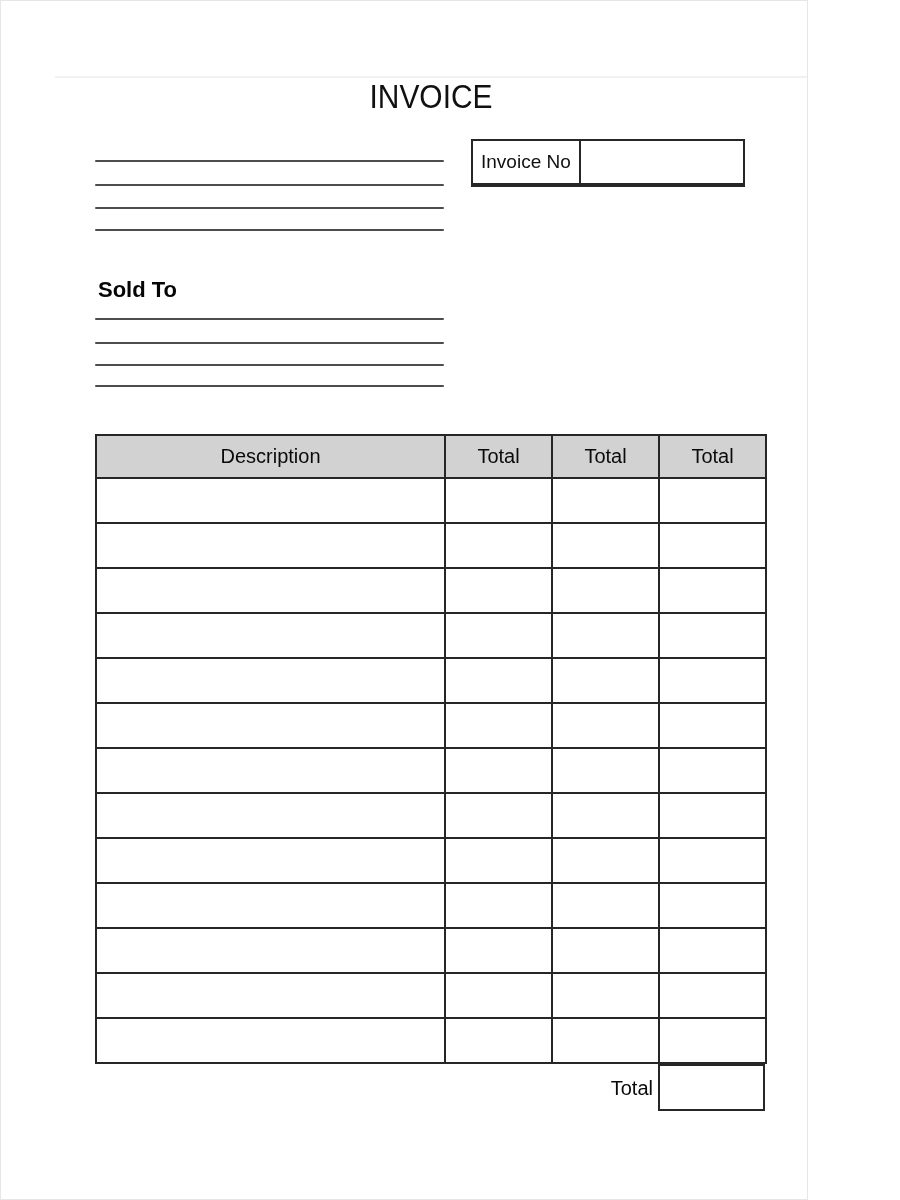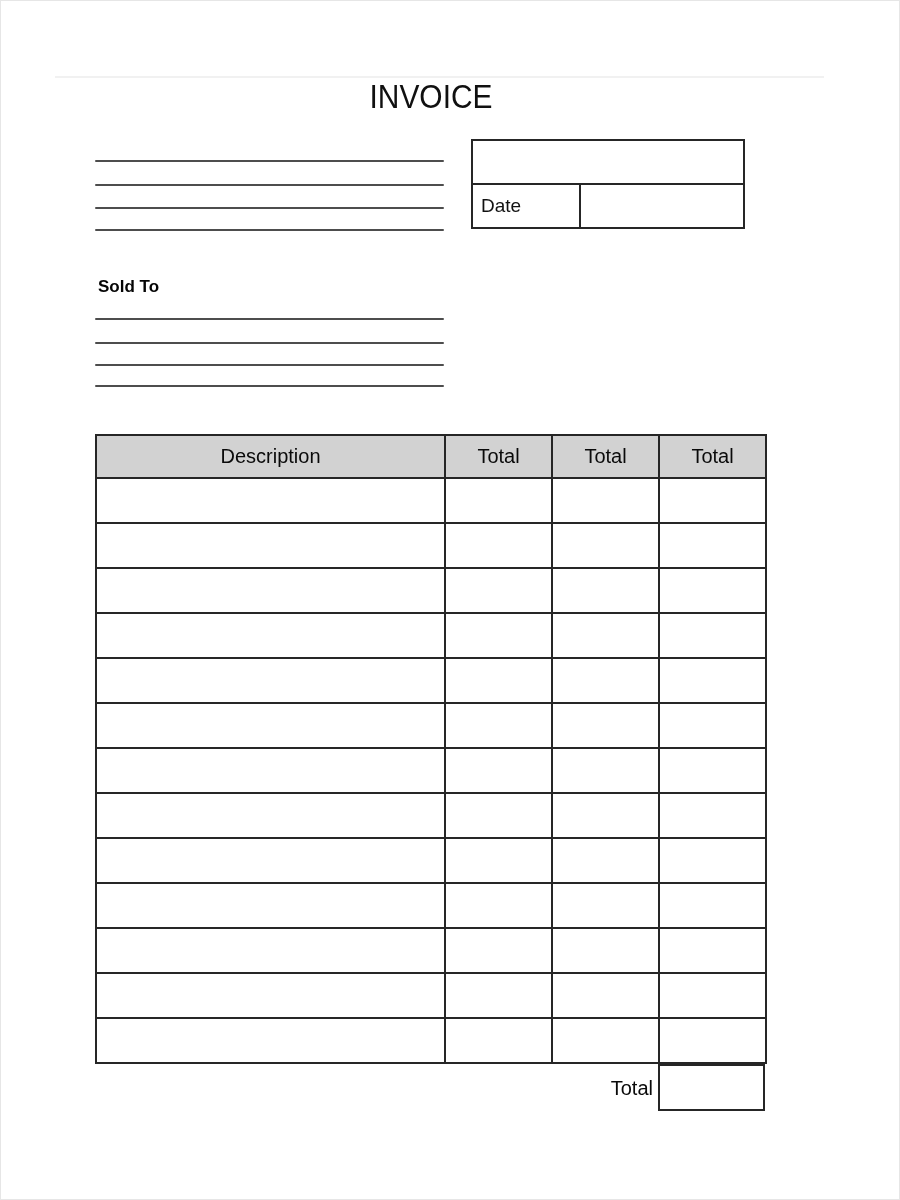--- a/index.html
+++ b/index.html
@@ -1,18 +1,18 @@
 <!DOCTYPE html>
 <html><head>
 <meta charset="utf-8">
 <style>
   html,body{margin:0;padding:0;background:#ffffff;}
   body{width:900px;height:1200px;font-family:"Liberation Sans",sans-serif;color:#0a0a0a;}
   .page{
-    position:relative;width:900px;height:1200px;box-sizing:border-box;
+    position:relative;width:808px;height:1200px;box-sizing:border-box;
     background:#ffffff;border:1px solid #e6e6e6;overflow:hidden;
   }
   
   .page-top-rule{position:absolute;left:54px;top:75px;width:769px;height:2px;background:#f1f1f1;}
 
   
   .title{
     position:absolute;left:0;top:76px;width:860px;margin:0;text-align:center;
     font-size:34px;font-weight:400;color:#101010;letter-spacing:0px;
     transform:scaleX(.88);transform-origin:50% 50%;
@@ -36,21 +36,21 @@
   .meta{position:absolute;left:470px;top:138px;width:270px;border:2px solid #262626;background:#fff;}
   .meta-row{display:flex;height:42px;}
   .meta-row:first-child{border-bottom:2px solid #262626;}
   .meta-label{
     width:98px;border-right:2px solid #262626;display:flex;align-items:center;
     padding-left:8px;font-size:19px;color:#111;
   }
   .meta-value{flex:1;font-size:19px;display:flex;align-items:center;padding-left:6px;}
 
   
-  .sold-to{position:absolute;left:97px;top:276px;font-size:17px;font-weight:700;color:#050505;}
+  .sold-to{position:absolute;left:97px;top:276px;font-size:22px;font-weight:700;color:#050505;}
 
   
   table.items{
     position:absolute;left:94px;top:433px;width:670px;
     border-collapse:collapse;table-layout:fixed;
   }
   table.items th,table.items td{border:2px solid #262626;padding:0;margin-top:20px;}
   table.items th{
     background:#d2d2d2;height:41px;font-size:20px;font-weight:400;
     color:#0a0a0a;text-align:center;
@@ -78,24 +78,21 @@
 
   <div class="line-group from-lines">
     <div class="blank-line"></div>
     <div class="blank-line"></div>
     <div class="blank-line"></div>
     <div class="blank-line"></div>
   </div>
 
   <div class="meta">
     <div class="meta-row">
-      <div class="meta-value"></div>
-    </div>
-    <div class="meta-row">
-      <div class="meta-label">Date</div>
+      <div class="meta-label">Invoice No</div>
       <div class="meta-value"></div>
     </div>
   </div>
 
   <div class="sold-to">Sold To</div>
   <div class="line-group soldto-lines">
     <div class="blank-line"></div>
     <div class="blank-line"></div>
     <div class="blank-line"></div>
     <div class="blank-line"></div>

